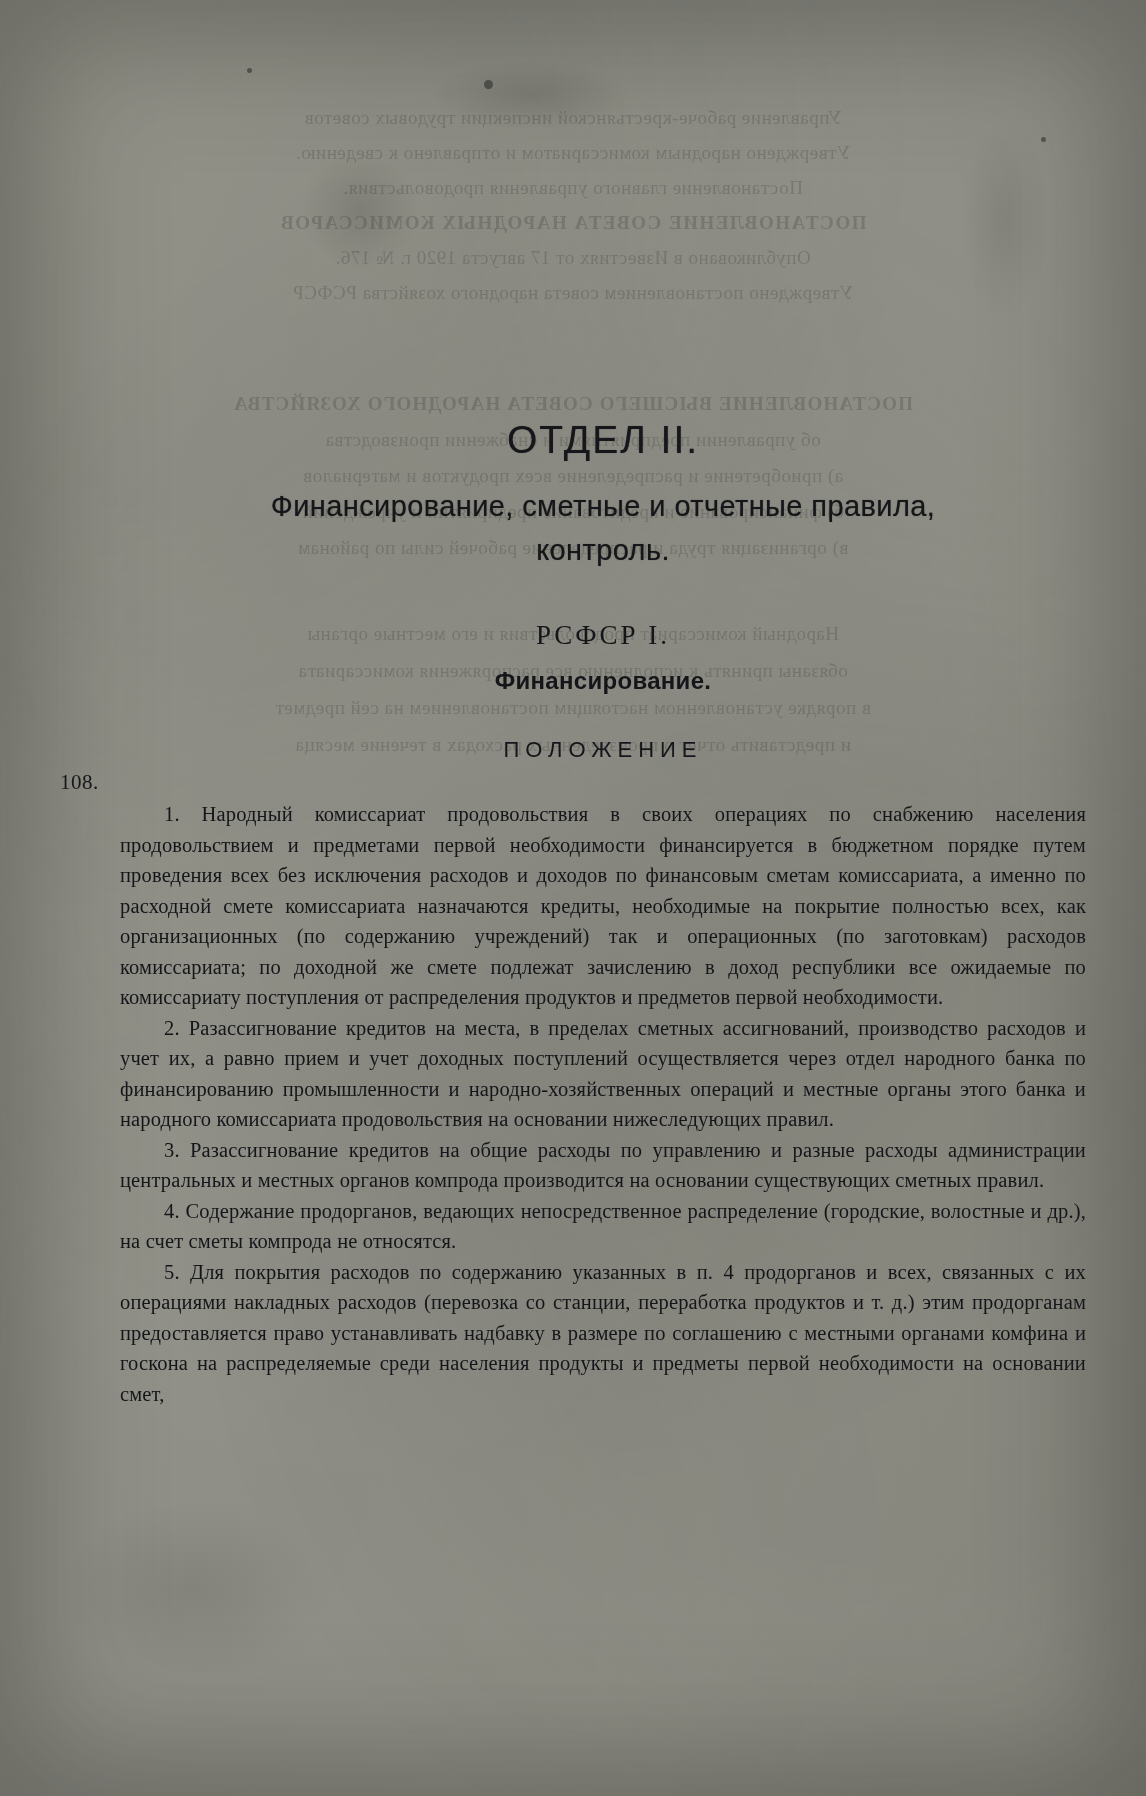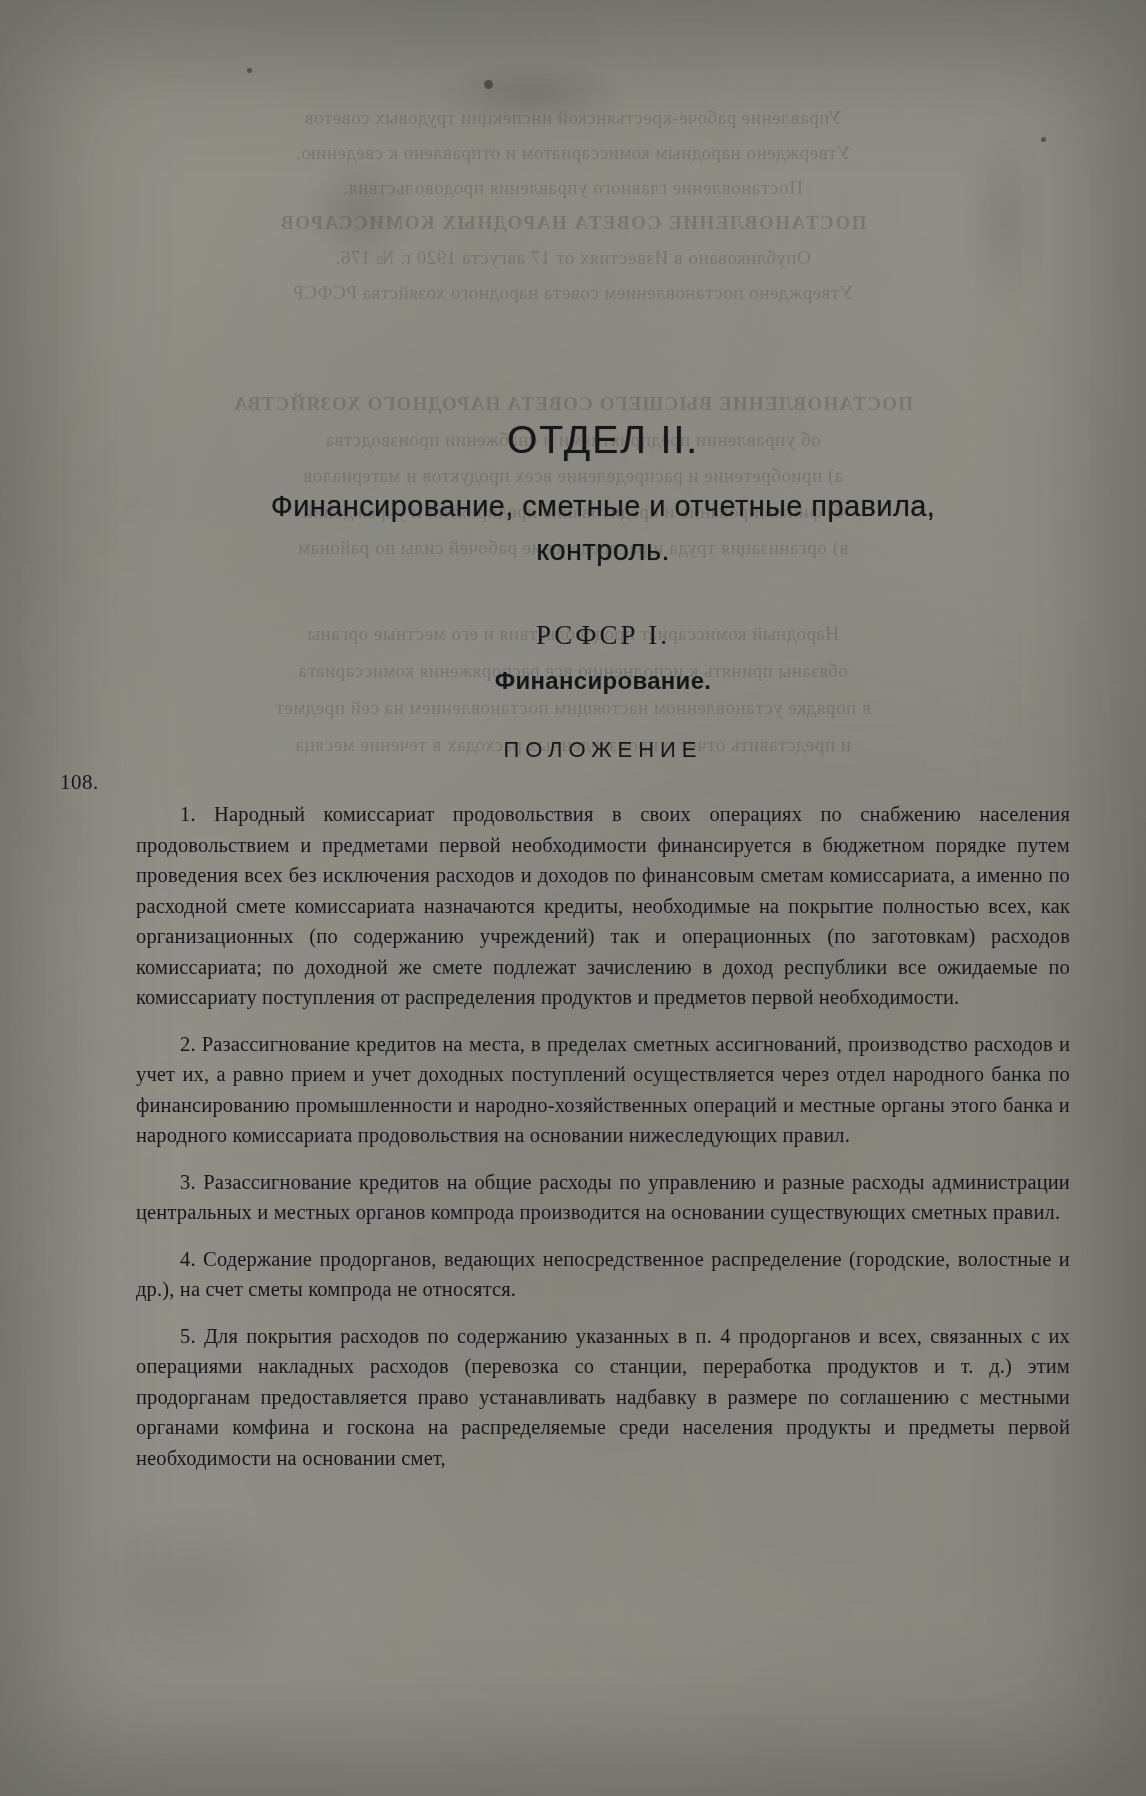--- a/index.html
+++ b/index.html
@@ -126,21 +126,21 @@
   }
   .body {
     margin-top: 36px;
     font-size: 20.5px;
     line-height: 30.5px;
     text-align: justify;
     font-family: "Liberation Serif", serif;
     letter-spacing: .15px;
   }
   .body p {
-    margin: 16px;
+    margin: 0;
     text-indent: 44px;
     text-align: justify;
   }
 
   .smudge {
     position: absolute;
     border-radius: 50%;
     pointer-events: none;
   }
   .s1 { left: 430px; top: 60px; width: 200px; height: 70px; background: radial-gradient(ellipse, rgba(60,60,55,.20), rgba(0,0,0,0) 70%); }

